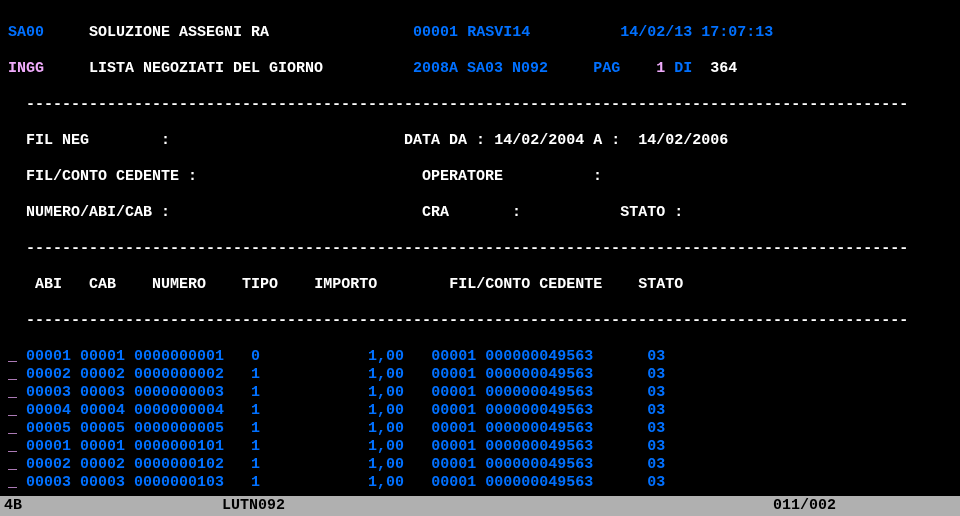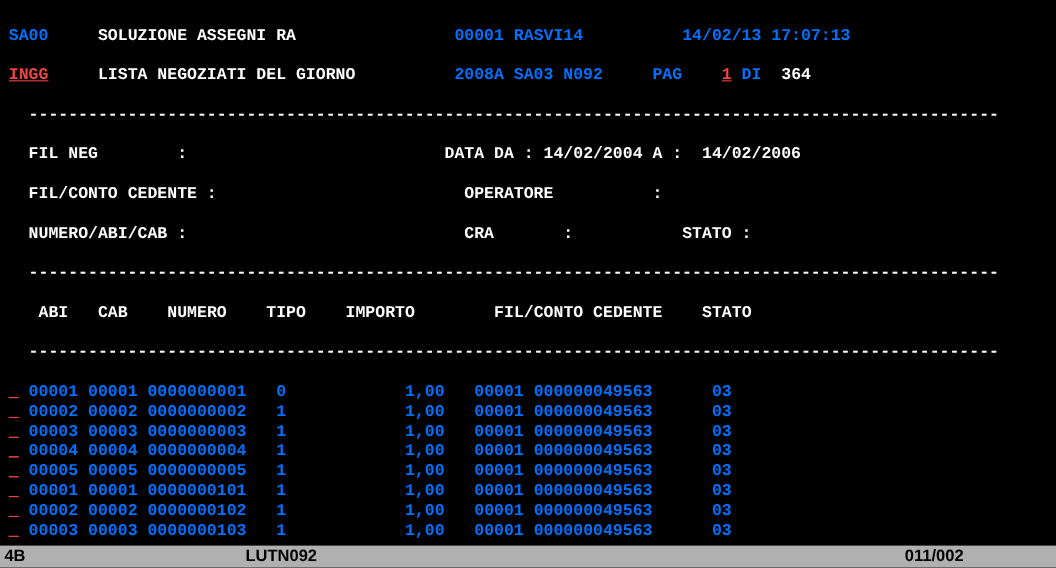--- a/index.html
+++ b/index.html
@@ -13,40 +13,40 @@
     width: 960px;
     height: 516px;
     overflow: hidden;
     line-height: 1.2;
   }
   .screen {
     padding: 6px 8px;
     white-space: pre;
   }
   .blue { color: #0070ff; }
-  .green { color: #ef4444; text-decoration: underline; }
+  .green { color: #f0abfc; }
   .white { color: #ffffff; }
   .status {
     position: absolute;
     bottom: 0;
     left: 0;
     right: 0;
     height: 20px;
     background: #b0b0b0;
     color: #000;
     font-weight: bold;
     display: flex;
     align-items: center;
     padding: 0 4px;
-    font-family: Liberation Sans, sans-serif;
+    font-family: Liberation Mono, monospace;
     font-size: 15px;
   }
   .status .left { flex: 0 0 auto; }
   .status .mid { flex: 1; margin-left: 200px;}
-  .status .right { flex: 0 0 auto; margin-right: 80px; text-align: right;}
+  .status .right { flex: 0 0 auto; margin-right: 120px; text-align: right;}
   .row { display: block; }
   .dashline { color: #fff; }
 </style>
 </head>
 <body>
 
 <div class="screen">
 <span class="row"><span class="blue">SA00</span><span class="white">     </span><span class="white">SOLUZIONE ASSEGNI RA</span><span class="white">                </span><span class="blue">00001</span><span class="blue"> </span><span class="blue">RASVI14</span><span class="white">          </span><span class="blue">14/02/13</span><span class="blue"> </span><span class="blue">17:07:13</span></span>
 <span class="row"><span class="green">INGG</span><span class="white">     </span><span class="white">LISTA NEGOZIATI DEL GIORNO</span><span class="white">          </span><span class="blue">2008A SA03 N092</span><span class="white">     </span><span class="blue">PAG</span><span class="white">    </span><span class="green">1</span><span class="blue"> </span><span class="blue">DI</span><span class="white">  </span><span class="white">364</span></span>
 <span class="row dashline">  --------------------------------------------------------------------------------------------------</span>

